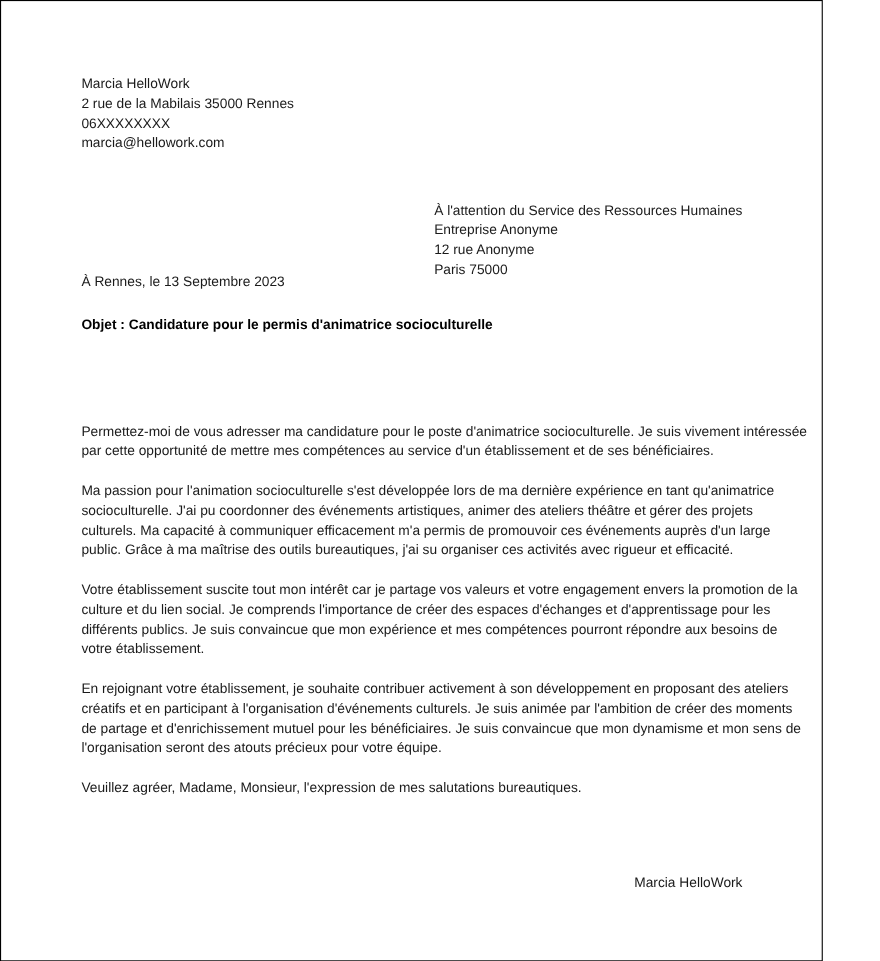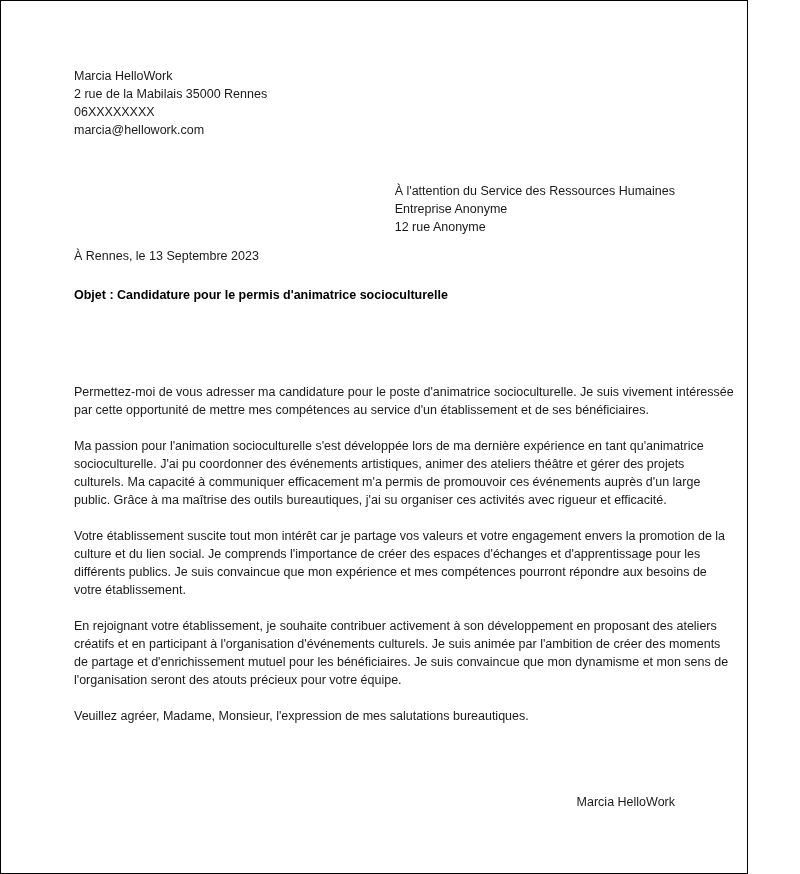--- a/index.html
+++ b/index.html
@@ -74,20 +74,21 @@
     <span class="line">Marcia HelloWork</span>
     <span class="line">2 rue de la Mabilais 35000 Rennes</span>
     <span class="line">06XXXXXXXX</span>
     <span class="line">marcia@hellowork.com</span>
   </div>
 
   <div class="recipient">
     <span class="line">À l'attention du Service des Ressources Humaines</span>
     <span class="line">Entreprise Anonyme</span>
     <span class="line">12 rue Anonyme</span>
+    <span class="line">Paris 75000</span>
   </div>
 
   <div class="date">À Rennes, le 13 Septembre 2023</div>
 
   <div class="subject">Objet : Candidature pour le permis d'animatrice socioculturelle</div>
 
   <div class="body">
     <p>Permettez-moi de vous adresser ma candidature pour le poste d'animatrice socioculturelle. Je suis vivement intéressée par cette opportunité de mettre mes compétences au service d'un établissement et de ses bénéficiaires.</p>
     <p>Ma passion pour l'animation socioculturelle s'est développée lors de ma dernière expérience en tant qu'animatrice socioculturelle. J'ai pu coordonner des événements artistiques, animer des ateliers théâtre et gérer des projets culturels. Ma capacité à communiquer efficacement m'a permis de promouvoir ces événements auprès d'un large public. Grâce à ma maîtrise des outils bureautiques, j'ai su organiser ces activités avec rigueur et efficacité.</p>
     <p>Votre établissement suscite tout mon intérêt car je partage vos valeurs et votre engagement envers la promotion de la culture et du lien social. Je comprends l'importance de créer des espaces d'échanges et d'apprentissage pour les différents publics. Je suis convaincue que mon expérience et mes compétences pourront répondre aux besoins de votre établissement.</p>

